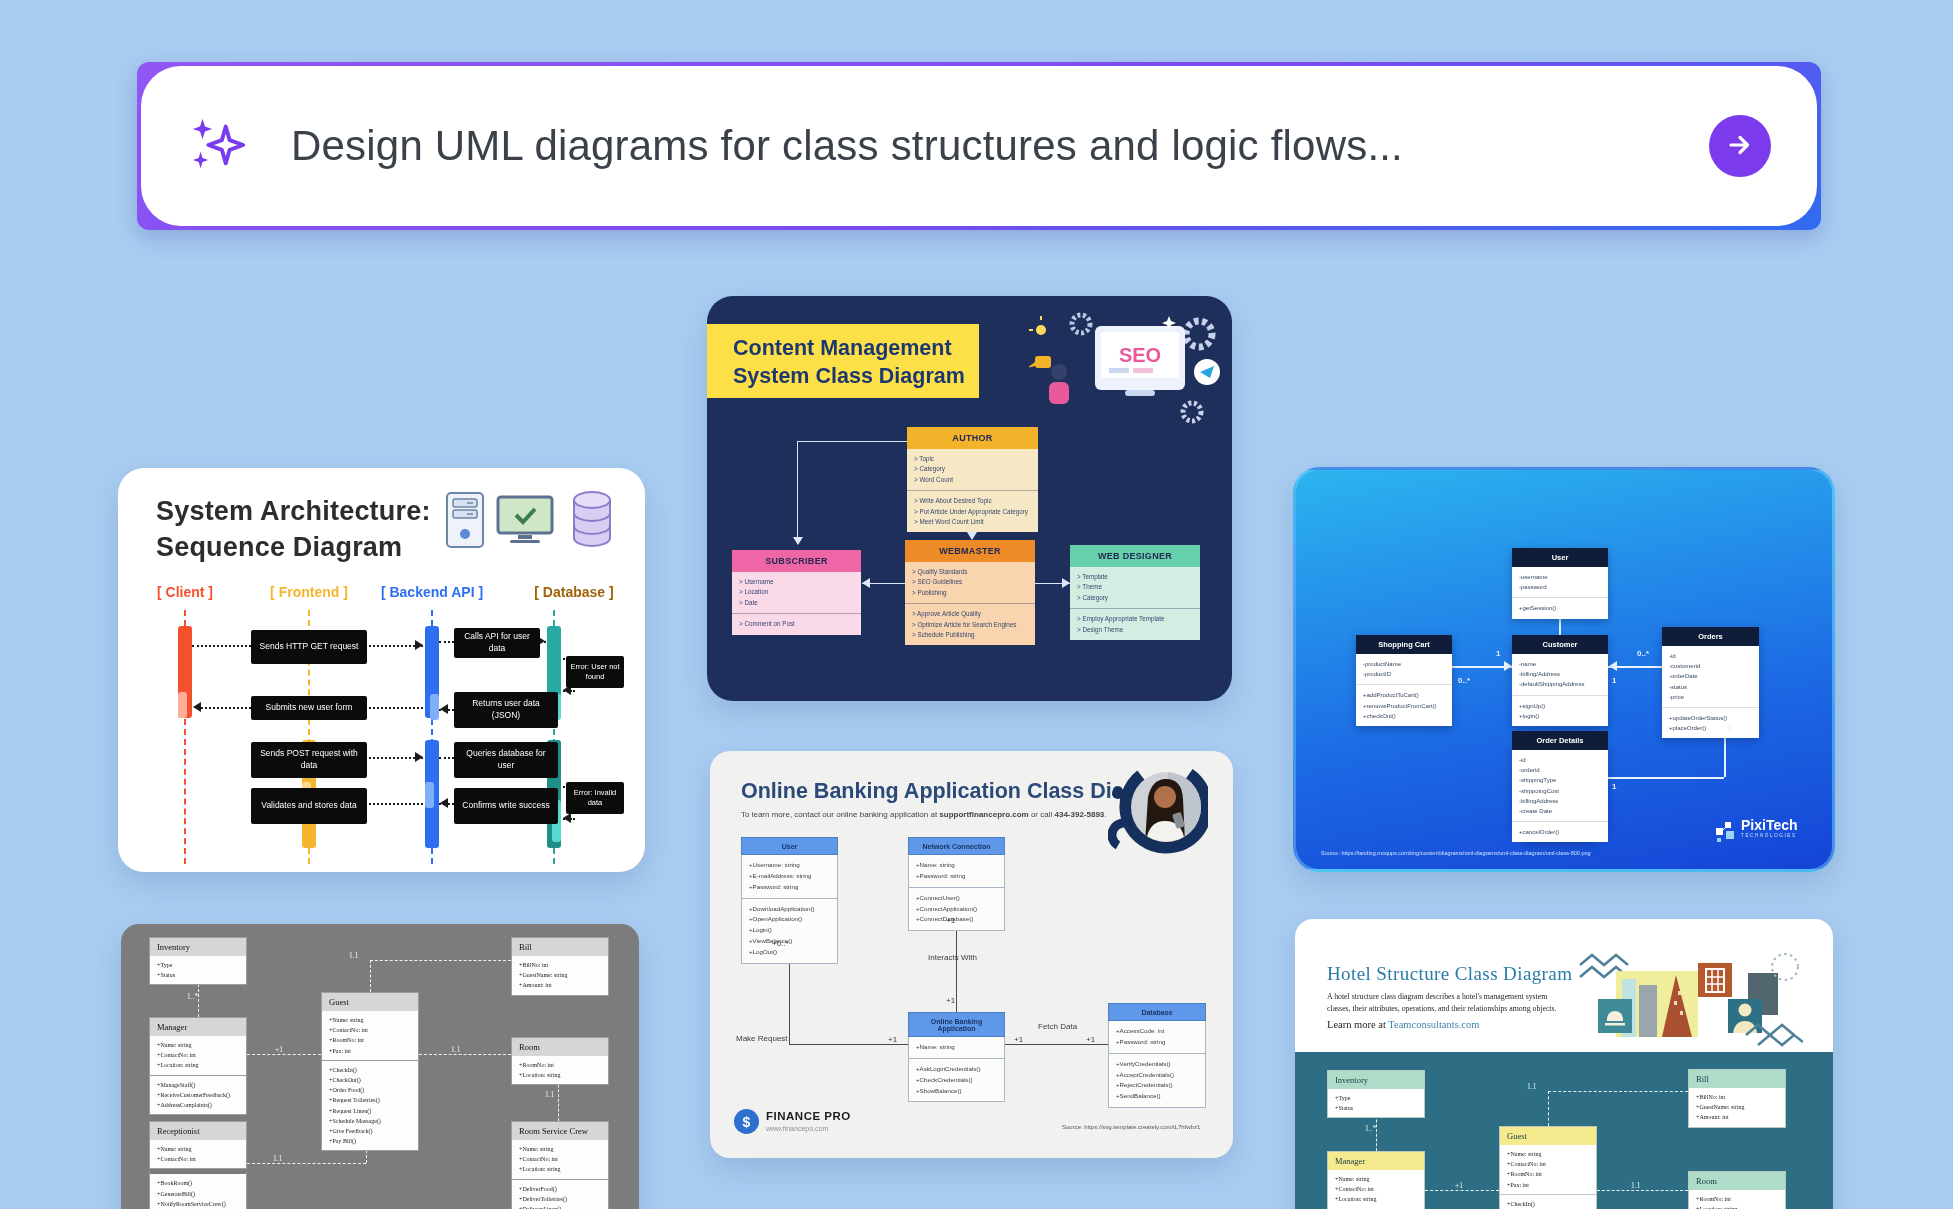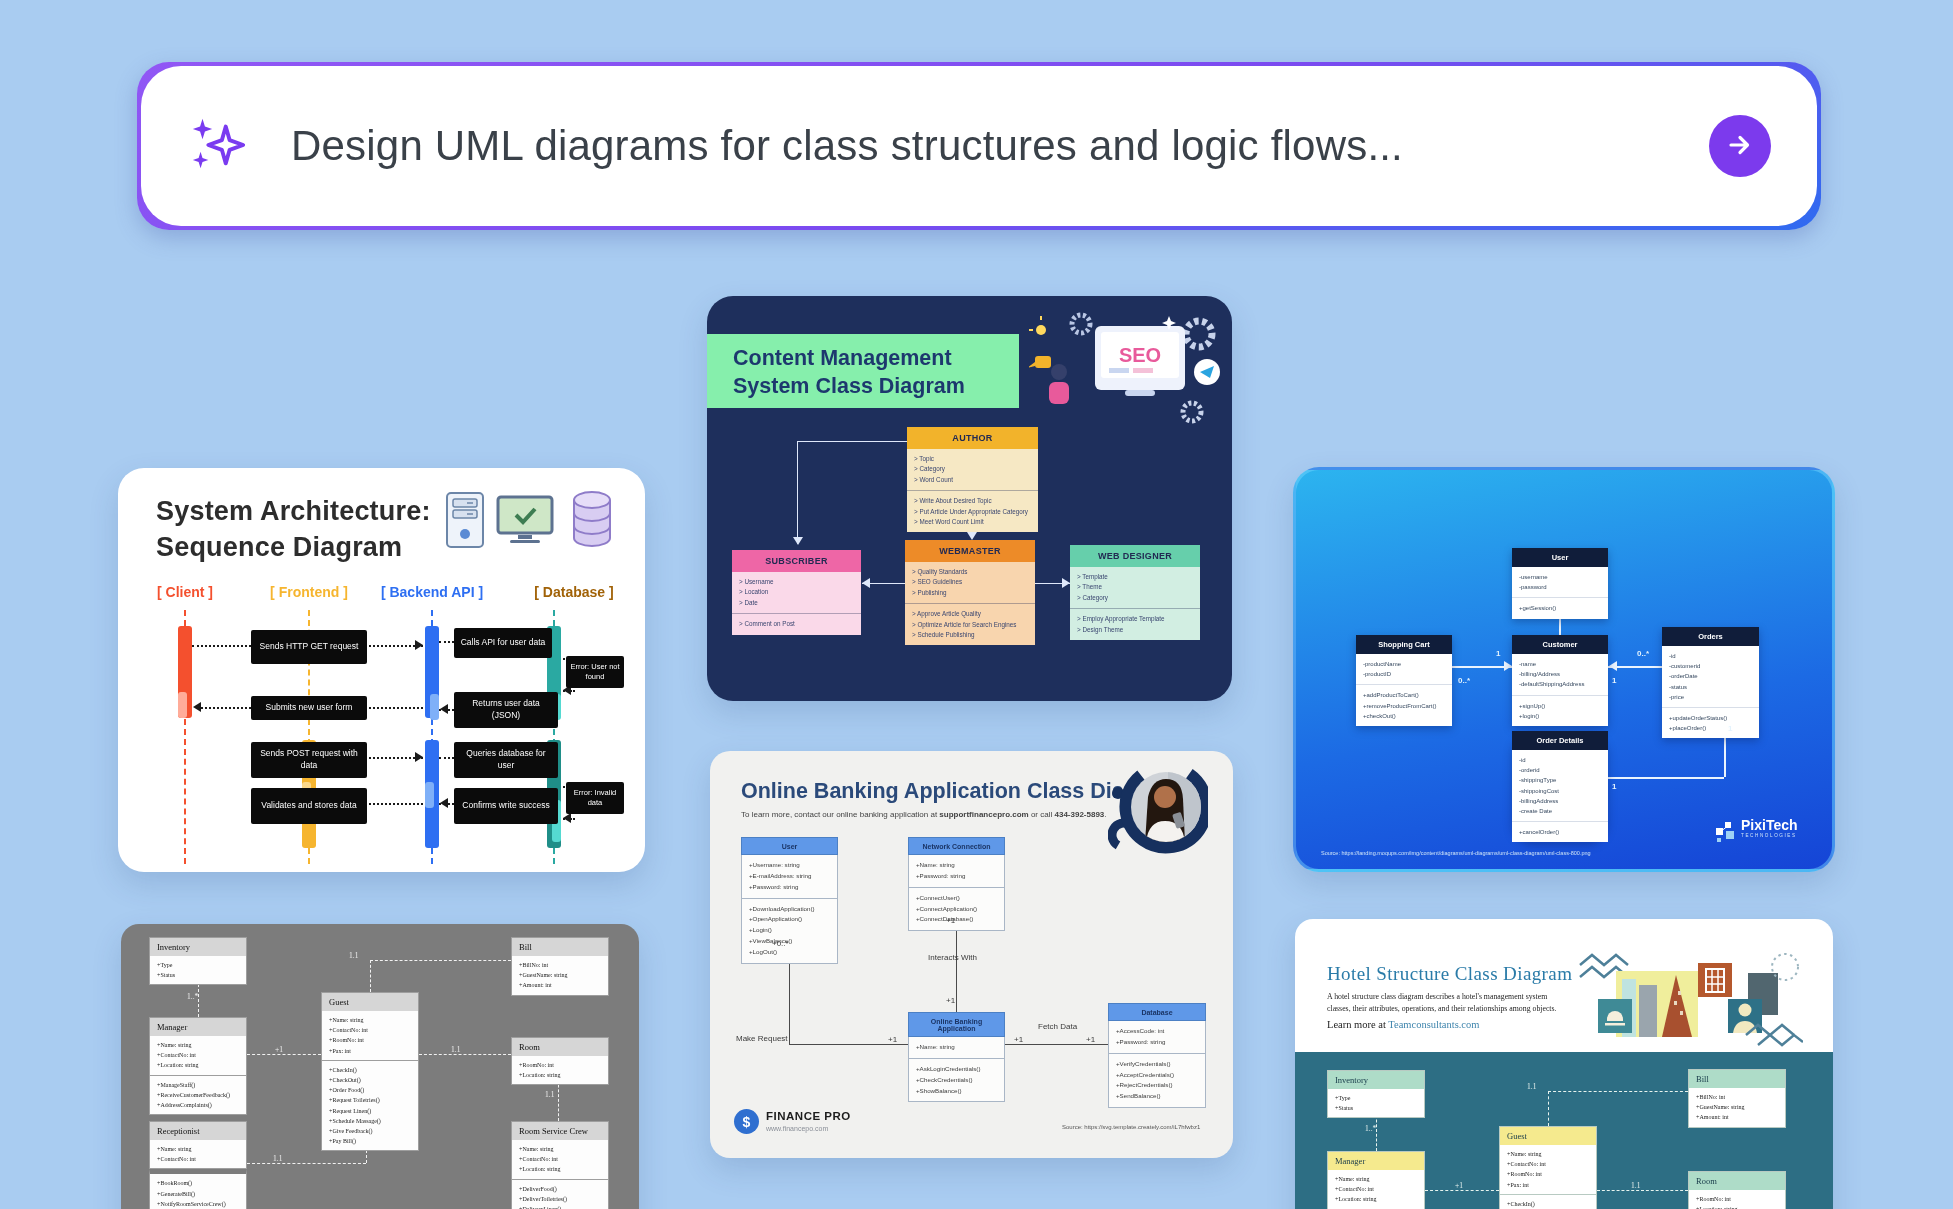--- a/index.html
+++ b/index.html
@@ -1,21 +1,21 @@
 <!DOCTYPE html>
 <html><head>
 <meta charset="utf-8">
 <title>UML Templates</title>
 <style>
   * { margin:0; padding:0; box-sizing:border-box; }
   html,body { width:1953px; height:1209px; }
   body { font-family:"Liberation Sans",sans-serif; background:#a9ccf1; position:relative; overflow:hidden; }
 
   
-  #prompt-wrap { position:absolute; left:137px; top:62px; width:1684px; height:168px; border-radius:32px;
+  #prompt-wrap { position:absolute; left:137px; top:62px; width:1684px; height:168px; border-radius:12px;
     background:linear-gradient(160deg,#9157f5 0%,#7a4af0 55%,#2f6bf0 100%);
     padding:4px; box-shadow:0 8px 22px rgba(60,80,160,.28); }
   #prompt-inner { width:100%; height:100%; background:#fff; border-radius:40px; display:flex; align-items:center; padding:0 46px; }
   #prompt-text { font-size:42px; color:#3a4149; margin-left:42px; flex:1; font-weight:500; letter-spacing:.2px; }
   #prompt-btn { width:62px; height:62px; border-radius:50%; background:#7c3aed; display:flex; align-items:center; justify-content:center; border:none; cursor:pointer; }
 
   
   .card { position:absolute; border-radius:26px; box-shadow:0 12px 30px rgba(30,60,120,.16); overflow:hidden; }
   #card-seq   { left:118px; top:468px; width:527px; height:404px; background:#fff; }
   #card-cms   { left:707px; top:296px; width:525px; height:405px; background:#1e2f5c; }
@@ -60,21 +60,21 @@
 
   .hotel-uml .uml-head { color:#173a49; font-size:8.5px; padding:4px 7px; text-align:left; font-weight:400; border:1px solid #b8cac2; border-bottom:none; }
   .hotel-uml .uml-sec { background:#ffffff; border:1px solid #b8cac2; border-top:none; padding:4px 7px; font-size:6px; line-height:1.7; color:#1c1c1c; }
 
   .mult { position:absolute; font-size:8px; z-index:4; }
   .mult.shop { color:#e4f3fd; font-weight:700; }
   .mult.gray { color:#f2f2f2; font-family:"Liberation Serif",serif; font-size:7.5px; }
   .mult.hotel { color:#eaf4f0; font-family:"Liberation Serif",serif; font-size:7.5px; }
 
   
-  #cms-titleblock { position:absolute; left:0; top:28px; width:312px; height:74px; background:#86efac; z-index:2;margin-top:10px; }
+  #cms-titleblock { position:absolute; left:0; top:28px; width:272px; height:74px; background:#fde047; z-index:2; }
   #cms-title { padding:11px 0 0 26px; font-size:21.5px; font-weight:800; color:#1d386e; line-height:1.3; }
   #cms-footer { position:absolute; left:0; top:352px; width:525px; height:40px; z-index:2; }
   #cms-brand { position:absolute; left:62px; top:9px; font-size:11px; letter-spacing:1.5px; color:#f3ead0; font-weight:400; }
   #cms-contact { position:absolute; left:146px; top:11px; font-size:7.5px; color:#dfe5f5; }
   #cms-source { position:absolute; left:262px; top:12px; font-size:5.6px; color:#e8963a; width:250px; }
 
   
   #shop-title { position:absolute; left:0; top:20px; width:100%; text-align:center; font-size:23px; font-weight:800; color:#0d2340; z-index:2; }
   #shop-source { position:absolute; left:25px; top:380px; font-size:5.5px; color:#cfe4f8; z-index:2; }
   #shop-logo { position:absolute; left:418px; top:348px; display:flex; align-items:flex-start; z-index:2; }
@@ -166,21 +166,21 @@
       <div class="act-bar" style="left: 307px; top: 158px; width: 14px; height: 92px; background: rgb(46, 111, 242);"></div>
       <div class="act-bar" style="left: 312px; top: 226px; width: 9px; height: 26px; background: rgb(127, 176, 248);"></div>
       <div class="act-bar" style="left: 307px; top: 272px; width: 14px; height: 108px; background: rgb(46, 111, 242);"></div>
       <div class="act-bar" style="left: 307px; top: 314px; width: 9px; height: 26px; background: rgb(127, 176, 248);"></div>
       <div class="act-bar" style="left: 429px; top: 158px; width: 14px; height: 92px; background: rgb(42, 169, 162);"></div>
       <div class="act-bar" style="left: 434px; top: 226px; width: 9px; height: 26px; background: rgb(85, 217, 209);"></div>
       <div class="act-bar" style="left: 429px; top: 272px; width: 14px; height: 108px; background: rgb(31, 142, 136);"></div>
       <div class="act-bar" style="left: 434px; top: 332px; width: 9px; height: 42px; background: rgb(85, 217, 209);"></div>
     </div>
   <div class="msg" style="left:133px;top:162px;width:116px;height:34px;">Sends HTTP GET request</div>
-  <div class="msg" style="left:336px;top:160px;width:98px;height:30px;">Calls API for user data</div>
+  <div class="msg" style="left:336px;top:160px;width:86px;height:30px;">Calls API for user data</div>
   <div class="msg small" style="left:448px;top:188px;width:58px;height:32px;">Error: User not found</div>
   <div class="msg" style="left:133px;top:228px;width:116px;height:24px;">Submits new user form</div>
   <div class="msg" style="left:336px;top:224px;width:104px;height:36px;">Returns user data (JSON)</div>
   <div class="msg" style="left:133px;top:274px;width:116px;height:36px;">Sends POST request with data</div>
   <div class="msg" style="left:336px;top:274px;width:104px;height:36px;">Queries database for user</div>
   <div class="msg" style="left:133px;top:320px;width:116px;height:36px;">Validates and stores data</div>
   <div class="msg" style="left:336px;top:320px;width:104px;height:36px;">Confirms write success</div>
   <div class="msg small" style="left:448px;top:314px;width:58px;height:32px;">Error: Invalid data</div>
   <div id="seq-decor" style="position:absolute;inset:0;z-index:1;">
       <div style="position: absolute; left: 74px; top: 177px; width: 231px; height: 0px; border-top: 2px dotted rgb(26, 26, 26);"></div>

